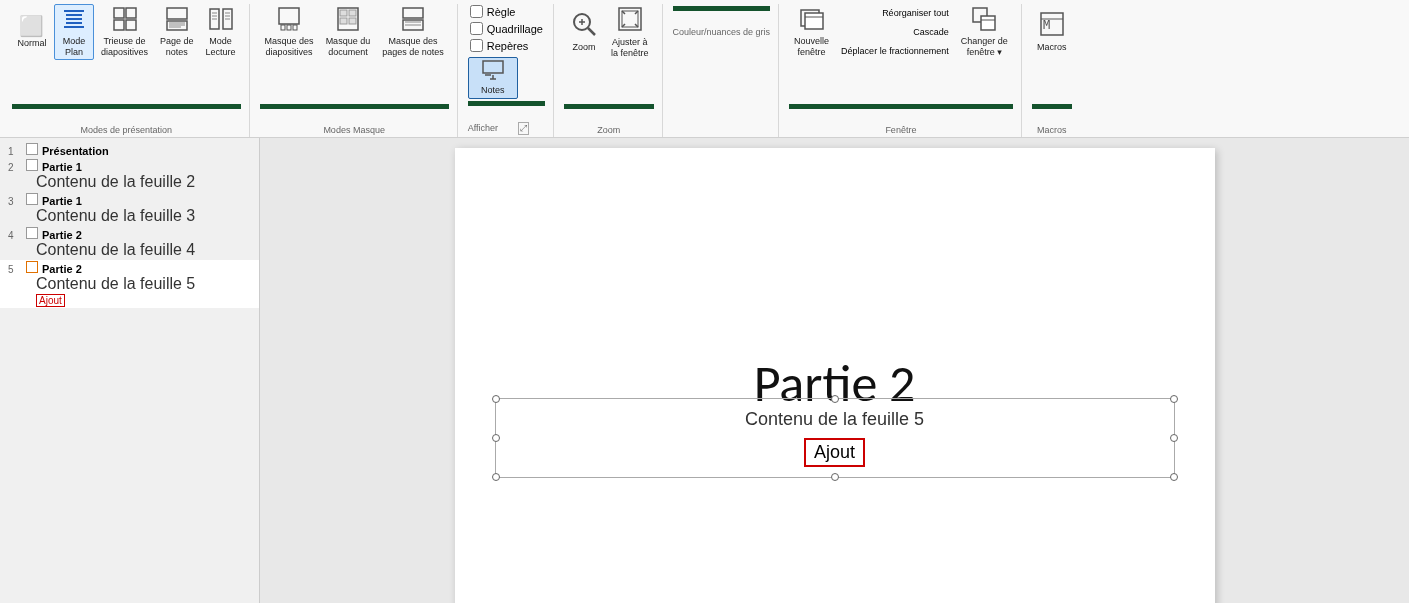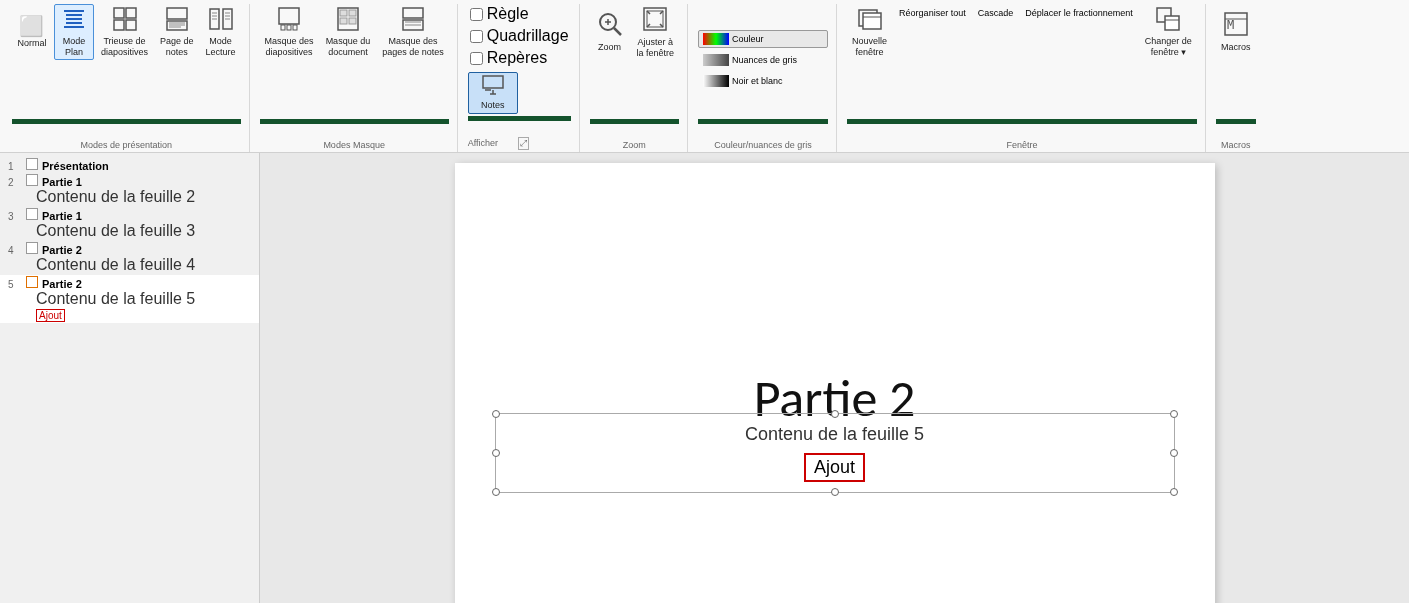--- a/index.html
+++ b/index.html
@@ -11,24 +11,24 @@
     .ribbon-group { display: flex; flex-direction: column; align-items: center; border-right: 1px solid #d8d8d8; padding: 0 8px 2px 8px; }
     .ribbon-group:last-child { border-right: none; }
     .ribbon-group-items { display: flex; align-items: flex-start; gap: 2px; flex: 1; }
     .ribbon-group-label { font-size: 9px; color: #666; margin-top: 2px; text-align: center; width: 100%; padding-top: 16px; border-top: 5px solid #14532d; }
     .ribbon-btn { display: flex; flex-direction: column; align-items: center; justify-content: center; padding: 2px 4px; cursor: pointer; border: 1px solid transparent; border-radius: 2px; min-width: 40px; height: 56px; gap: 2px; }
     .ribbon-btn.active { background: #ddeeff; border-color: #4a90d9; }
     .ribbon-btn.pressed { background: #c8e0f8; border-color: #2060a0; }
     .ribbon-btn-icon { font-size: 20px; line-height: 1; }
     .ribbon-btn-label { font-size: 9px; text-align: center; line-height: 1.2; color: #222; }
     .ribbon-btn-small { flex-direction: row; height: 18px; min-width: 0; padding: 1px 4px; font-size: 9px; gap: 3px; }
-    .ribbon-btn-col { display: flex; flex-direction: row; gap: 1px; }
+    .ribbon-btn-col { display: flex; flex-direction: column; gap: 1px; align-items: flex-end; }
     .checkbox-item { display: flex; align-items: center; gap: 4px; padding: 1px 2px; cursor: pointer; }
     .checkbox-item input { margin: 0; }
-    .checkbox-label { font-size: 16px; }
+    .checkbox-label { font-size: 11px; }
 
     
     .swatch-couleur { width: 26px; height: 12px; background: linear-gradient(to right, #ff0000, #00ff00, #0000ff); }
     .swatch-nuances { width: 26px; height: 12px; background: linear-gradient(to right, #ccc, #888, #444); }
     .swatch-noir { width: 26px; height: 12px; background: linear-gradient(to right, #fff, #000); }
 
     
     .main-area { display: flex; height: calc(100vh - 92px); }
 
     
@@ -223,34 +223,20 @@
               <path d="M8 8 L5 5 M18 8 L21 5 M8 18 L5 21 M18 18 L21 21" stroke="#555" stroke-width="1.5"></path>
             </svg>
           </div>
           <div class="ribbon-btn-label">Ajuster à<br>la fenêtre</div>
         </div>
       </div>
       <div class="ribbon-group-label">Zoom</div>
     </div>
 
     <div class="ribbon-group">
-      <div class="ribbon-group-items" style="flex-direction:column; justify-content:center; gap:3px;">
-        <div class="ribbon-btn ribbon-btn-small" style="border:1px solid #999; background:#e8e8e8; justify-content:flex-start; width:130px;">
-          <div class="swatch-couleur"></div>
-          <span>Couleur</span>
-        </div>
-        <div class="ribbon-btn ribbon-btn-small" style="justify-content:flex-start; width:130px;">
-          <div class="swatch-nuances"></div>
-          <span>Nuances de gris</span>
-        </div>
-        <div class="ribbon-btn ribbon-btn-small" style="justify-content:flex-start; width:130px;">
-          <div class="swatch-noir"></div>
-          <span>Noir et blanc</span>
-        </div>
-      </div>
       <div class="ribbon-group-label">Couleur/nuances de gris</div>
     </div>
 
     <div class="ribbon-group">
       <div class="ribbon-group-items">
         <div class="ribbon-btn">
           <div class="ribbon-btn-icon">
             <svg width="24" height="24" viewBox="0 0 24 24" fill="none">
               <rect x="1" y="3" width="18" height="16" fill="none" stroke="#555" stroke-width="1.5"></rect>
               <rect x="5" y="6" width="18" height="16" fill="white" stroke="#555" stroke-width="1.5"></rect>

